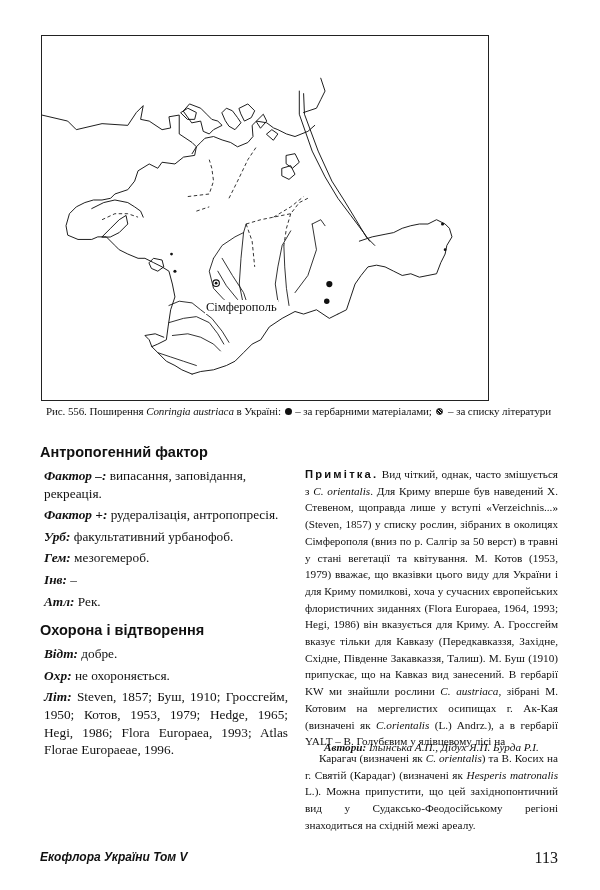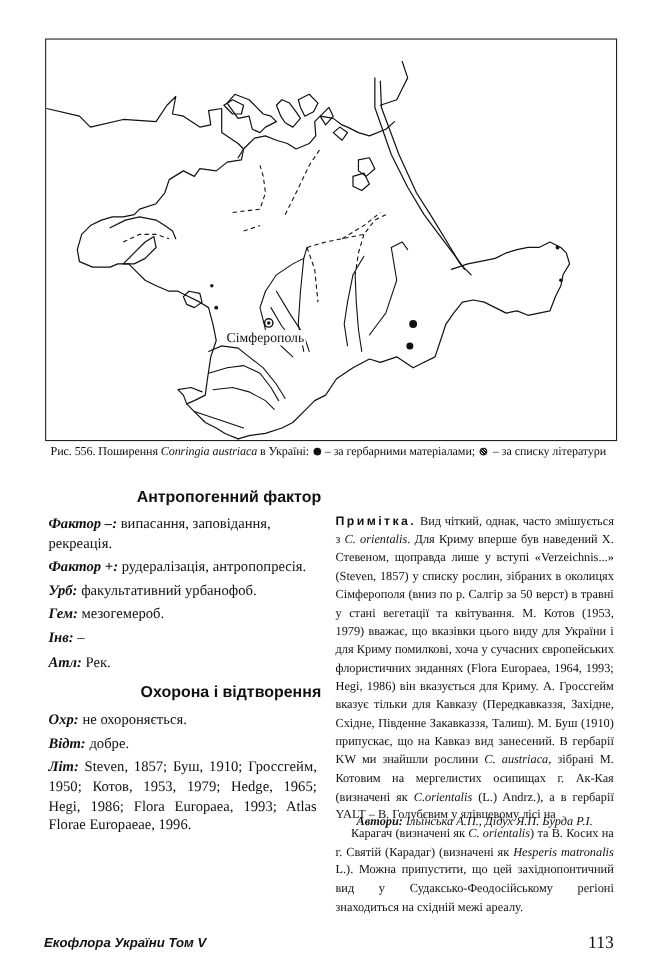--- a/index.html
+++ b/index.html
@@ -1,27 +1,27 @@
 <!DOCTYPE html>
 <html><head>
 <meta charset="utf-8">
 <style>
   html, body { margin: 0; padding: 0; background: #ffffff; }
   body { width: 600px; height: 890px; position: relative; overflow: hidden; color: #111; font-family: "Liberation Serif", "DejaVu Serif", serif; }
-  .map-frame { position: absolute; left: 41px; top: 35px; width: 520px; height: 366px; border: 1.6px solid #222; box-sizing: border-box; }
+  .map-frame { position: absolute; left: 41px; top: 35px; width: 448px; height: 366px; border: 1.6px solid #222; box-sizing: border-box; }
   .map-frame svg { position: absolute; left: 0; top: 0; width: 100%; height: 100%; }
   .city-label { position: absolute; left: 163px; top: 264px; font-size: 12.5px; background: #fff; padding: 0 1px; line-height: 14px; }
   .caption { position: absolute; left: 46px; top: 405px; width: 520px; font-size: 11px; white-space: nowrap; letter-spacing: -0.1px; }
   .caption i { font-style: italic; }
   .dot-big { display: inline-block; width: 7px; height: 7px; border-radius: 50%; background: #111; vertical-align: 0px; margin: 0 1px; }
   .dot-hatch { display: inline-block; width: 7px; height: 7px; border-radius: 50%; background: repeating-linear-gradient(45deg,#111 0 1px,#fff 1px 2px); border: 1px solid #111; box-sizing: border-box; vertical-align: 0px; margin: 0 2px; }
 
   .col-left { position: absolute; left: 40px; top: 443px; width: 252px; font-size: 13.3px; line-height: 17.6px; }
   .col-right { position: absolute; left: 305px; top: 446px; width: 253px; font-size: 11.2px; line-height: 16.7px; text-align: justify; margin-top: 20px; }
-  .h-section { font-family: "Liberation Sans", "DejaVu Sans", sans-serif; font-weight: bold; font-size: 14.5px; text-align: right; margin: 0 0 6px 0; line-height: 18px; }
+  .h-section { font-family: "Liberation Sans", "DejaVu Sans", sans-serif; font-weight: bold; font-size: 14.5px; text-align: left; margin: 0 0 6px 0; line-height: 18px; }
   .h-section.second { margin-top: 11px; }
   .row { margin: 4px; }
   .lbl { font-weight: bold; font-style: italic; }
   .note-head { font-family: "Liberation Sans", "DejaVu Sans", sans-serif; font-weight: bold; letter-spacing: 2.2px; }
   .col-right p { margin: 0; }
   .col-right .indent { text-indent: 14px; }
   .col-right i { font-style: italic; }
   .authors { position: absolute; left: 305px; top: 741px; width: 253px; text-align: center; font-size: 11.2px; font-style: italic; }
   .authors .a-lbl { font-weight: bold; }
   .footer-left { position: absolute; left: 40px; top: 850px; font-size: 12px; font-style: italic; font-weight: bold; font-family: "Liberation Sans", "DejaVu Sans", sans-serif; }
@@ -112,22 +112,22 @@
 
 <div class="col-left">
   <div class="h-section">Антропогенний фактор</div>
   <div class="row"><span class="lbl">Фактор –:</span><span> випасання, заповідання, рекреація.</span></div>
   <div class="row"><span class="lbl">Фактор +:</span><span> рудералізація, антропопресія.</span></div>
   <div class="row"><span class="lbl">Урб:</span><span> факультативний урбанофоб.</span></div>
   <div class="row"><span class="lbl">Гем:</span><span> мезогемероб.</span></div>
   <div class="row"><span class="lbl">Інв:</span><span> –</span></div>
   <div class="row"><span class="lbl">Атл:</span><span> Рек.</span></div>
   <div class="h-section second">Охорона і відтворення</div>
+  <div class="row"><span class="lbl">Відт:</span><span> добре.</span></div>
   <div class="row"><span class="lbl">Охр:</span><span> не охороняється.</span></div>
-  <div class="row"><span class="lbl">Відт:</span><span> добре.</span></div>
   <div class="row" style="text-align: justify;"><span class="lbl">Літ:</span><span> Steven, 1857; Буш, 1910; Гроссгейм, 1950; Котов, 1953, 1979; Hedge, 1965; Hegi, 1986; Flora Europaea, 1993; Atlas Florae Europaeae, 1996.</span></div>
 </div>
 
 <div class="col-right">
   <p><span class="note-head">Примітка.</span><span> Вид чіткий, однак, часто змішується з </span><i>C. orientalis</i><span>. Для Криму вперше був наведений Х. Стевеном, щоправда лише у вступі «Verzeichnis...» (Steven, 1857) у списку рослин, зібраних в околицях Сімферополя (вниз по р. Салгір за 50 верст) в травні у стані вегетації та квітування. М. Котов (1953, 1979) вважає, що вказівки цього виду для України і для Криму помилкові, хоча у сучасних європейських флористичних зиданнях (Flora Europaea, 1964, 1993; Hegi, 1986) він вказується для Криму. А. Гроссгейм вказує тільки для Кавказу (Передкавказзя, Західне, Східне, Південне Закавказзя, Талиш). М. Буш (1910) припускає, що на Кавказ вид занесений. В гербарії KW ми знайшли рослини </span><i>C. austriaca</i><span>, зібрані М. Котовим на мергелистих осипищах г. Ак-Кая (визначені як </span><i>C.orientalis</i><span> (L.) Andrz.), а в гербарії YALT – В. Голубєвим у ялівцевому лісі на</span></p>
   <p class="indent"><span>Карагач (визначені як </span><i>C. orientalis</i><span>) та В. Косих на г. Святій (Карадаг) (визначені як </span><i>Hesperis matronalis</i><span> L.). Можна припустити, що цей західнопонтичний вид у Судакcько-Феодосійському регіоні знаходиться на східній межі ареалу.</span></p>
 </div>
 
 <div class="authors"><span class="a-lbl">Автори:</span><span> Ільїнська А.П., Дідух Я.П.  Бурда Р.І.</span></div>
 

